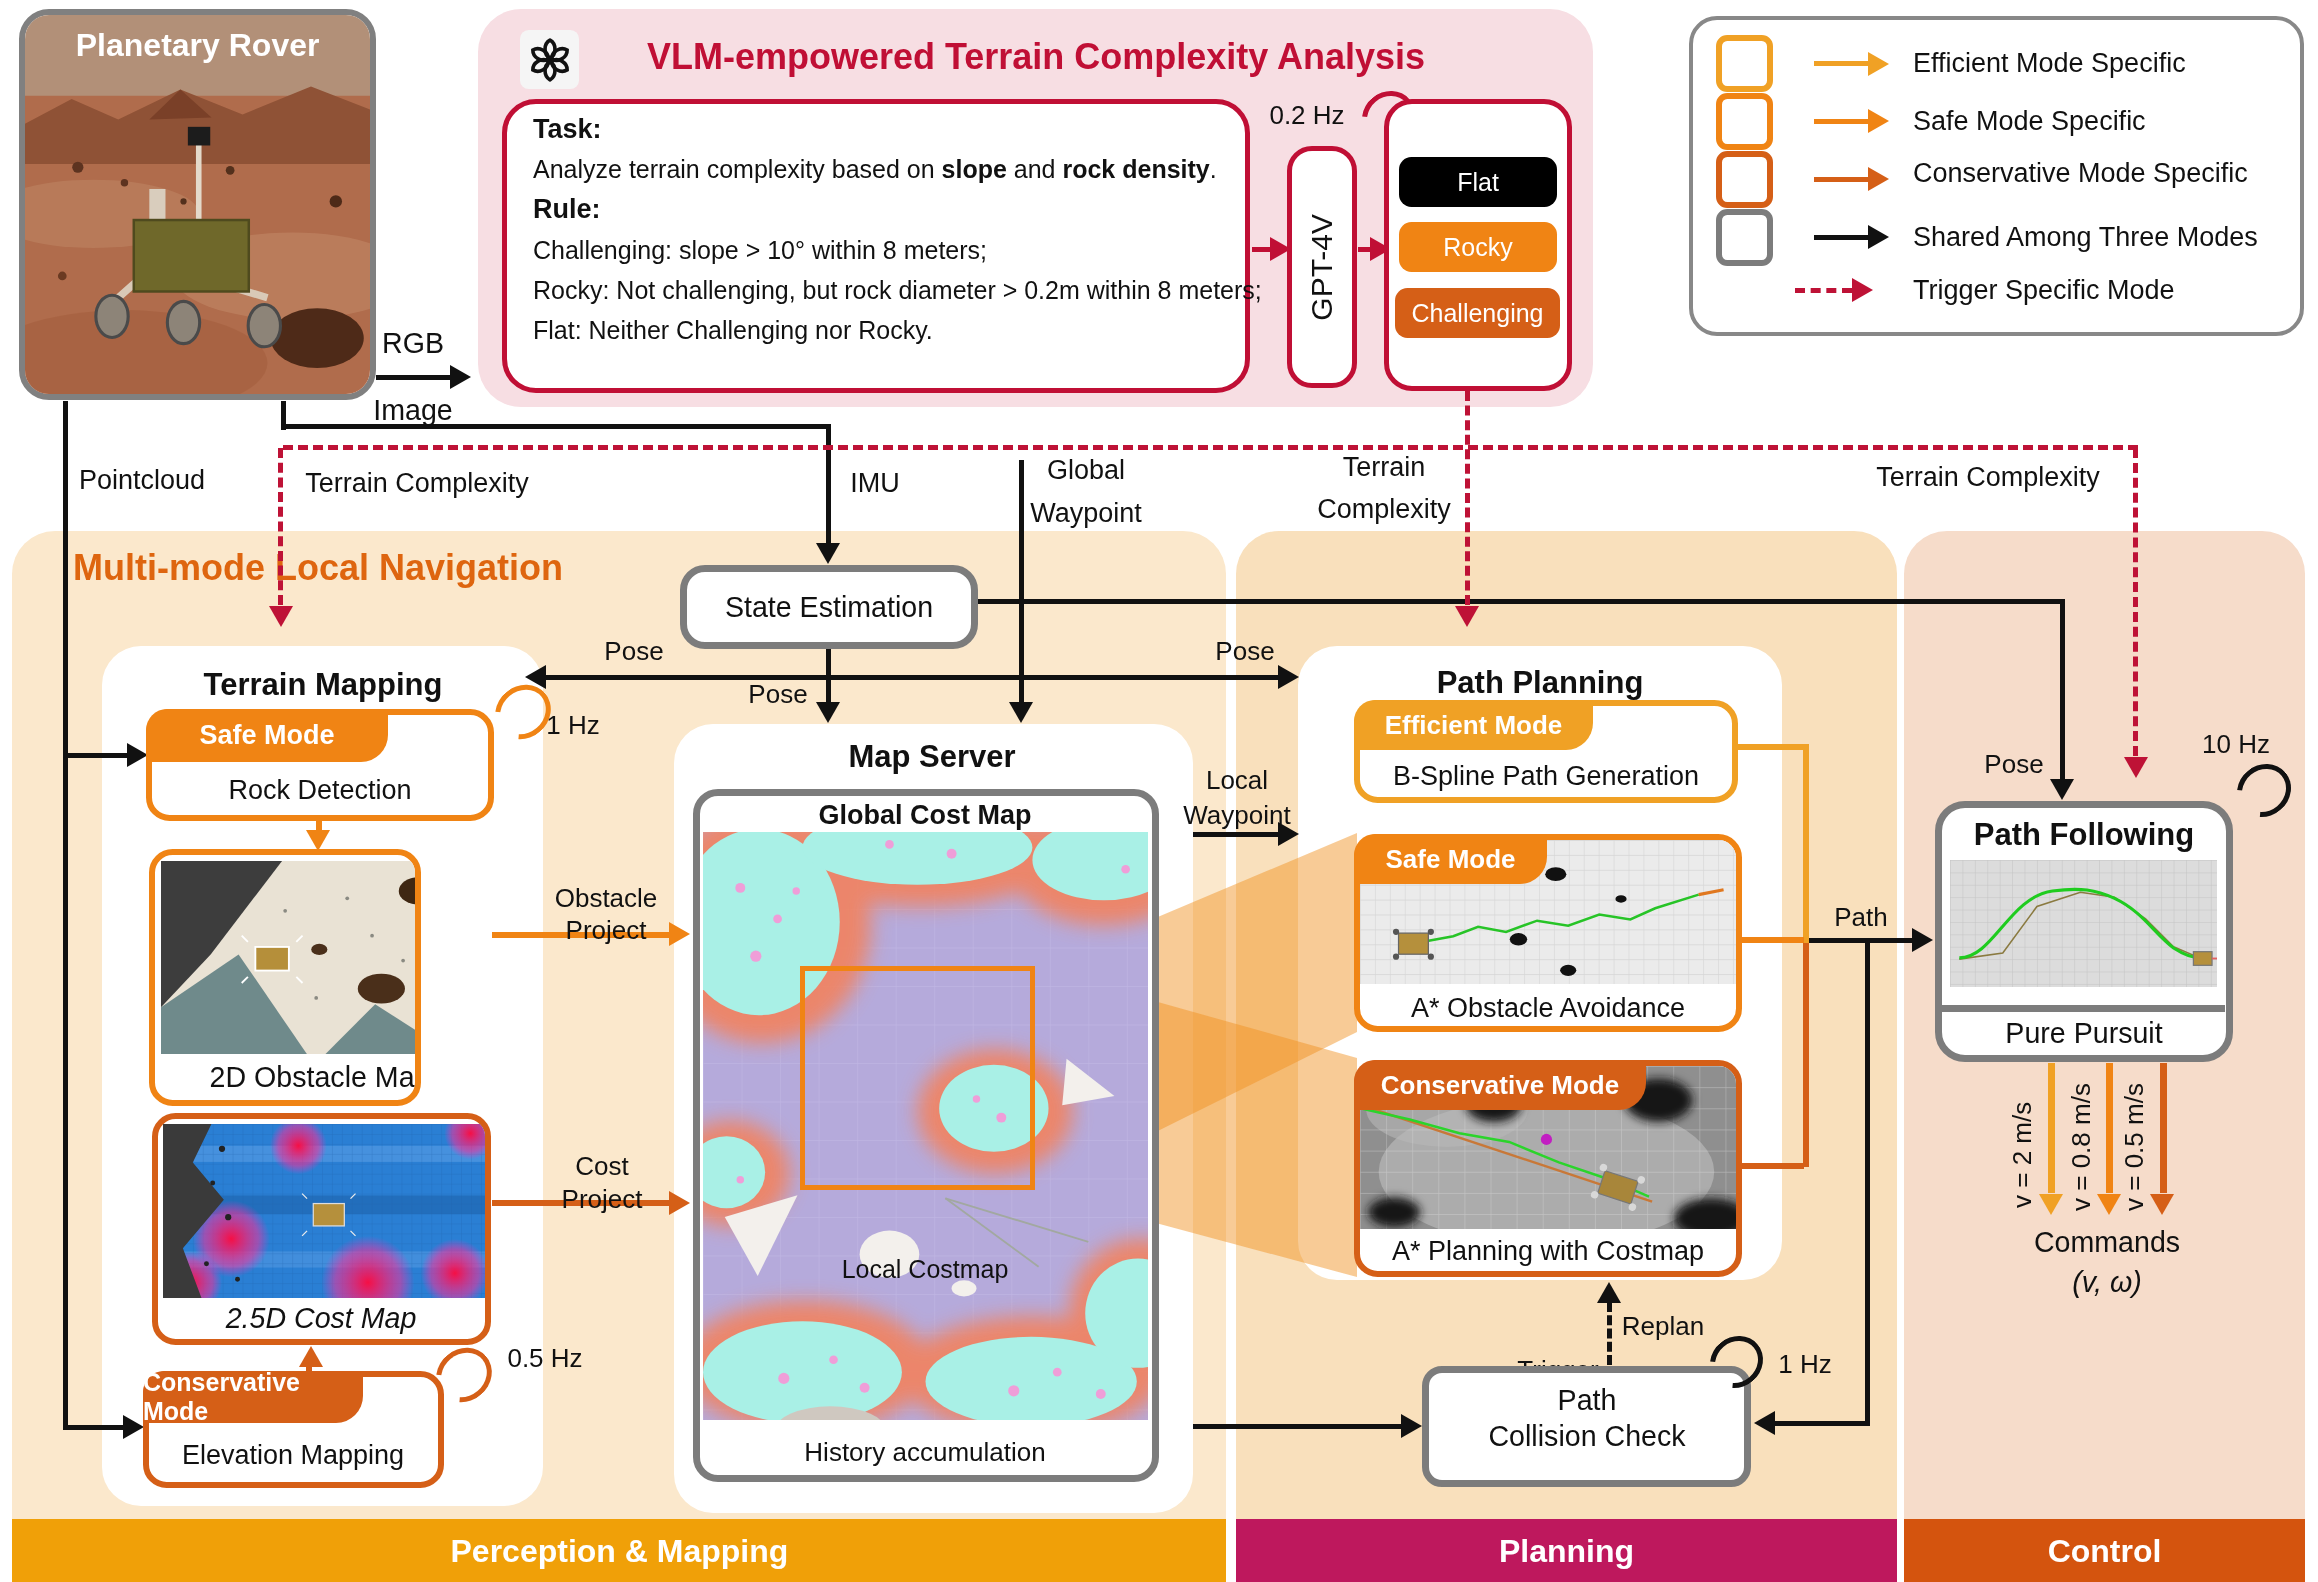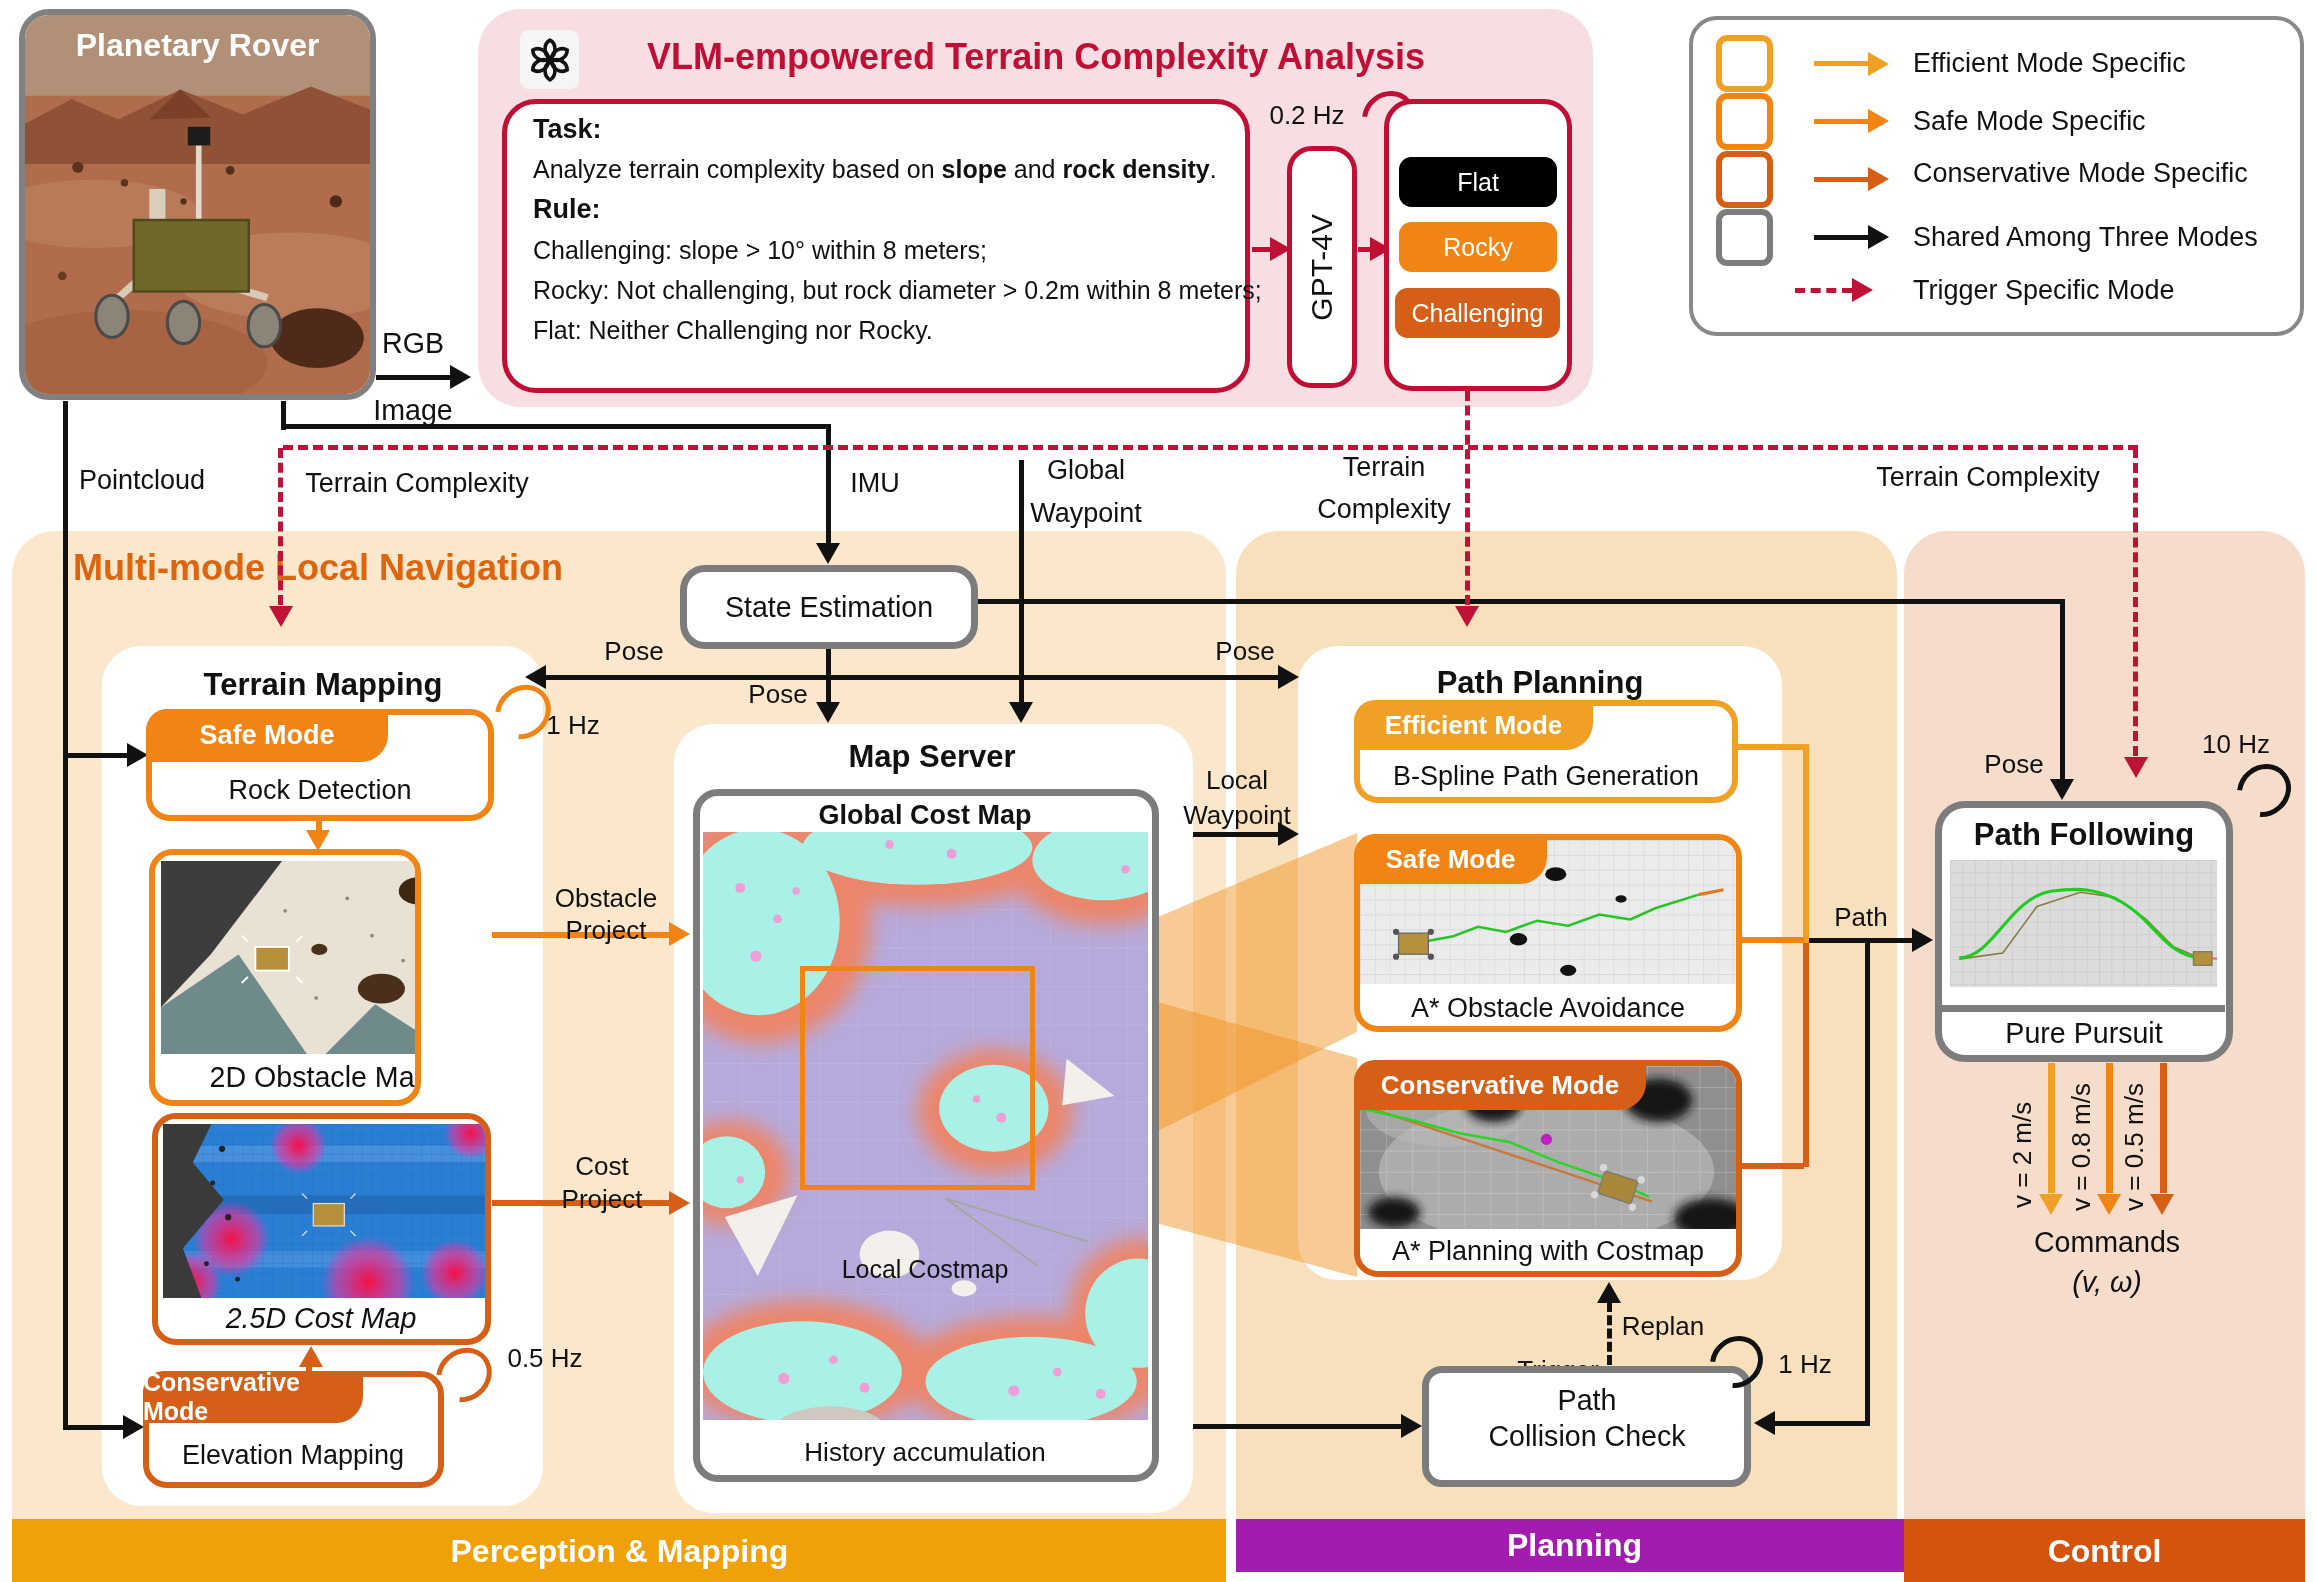--- a/index.html
+++ b/index.html
@@ -36,21 +36,21 @@
 
 <div id="canvas">
 
   <div class="panel" style="left:12.4px;top:531px;width:1214px;height:988px;background:#FBE8CC;"></div>
   <div class="panel" style="left:1236px;top:531px;width:661px;height:988px;background:#F9E0BC;"></div>
   <div class="panel" style="left:1904px;top:531px;width:401px;height:988px;background:#F6DCCA;"></div>
 
   <div class="band" style="left:12.4px;top:1519px;width:1214px;height:64px;background:#F0A008;">
       <span>Perception &amp; Mapping</span>
     </div>
-  <div class="band" style="left:1236px;top:1519px;width:661px;height:53px;background:#a21caf;padding-left:8px;">
+  <div class="band" style="left:1236px;top:1519px;width:661px;height:64px;background:#be185d;">
       <span>Planning</span>
     </div>
   <div class="band" style="left:1904px;top:1519px;width:401px;height:64px;background:#D4540E;">
       <span>Control</span>
     </div>
 
   <div class="abs" style="left:73px;top:547px;font-size:36px;font-weight:700;color:#DE650F;">Multi-mode Local Navigation</div>
 
   <div class="wbox" style="left:102px;top:646px;width:441px;height:860px;"></div>
   <div class="wbox" style="left:674px;top:724px;width:519px;height:789px;"></div>

